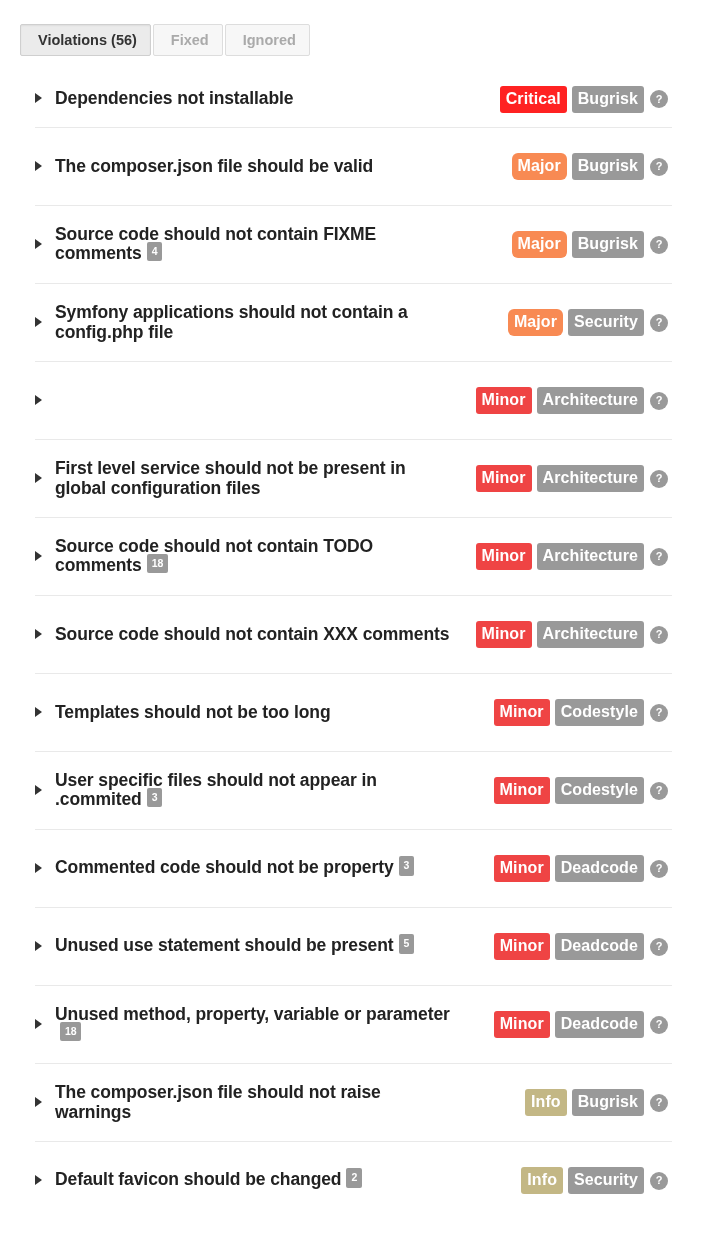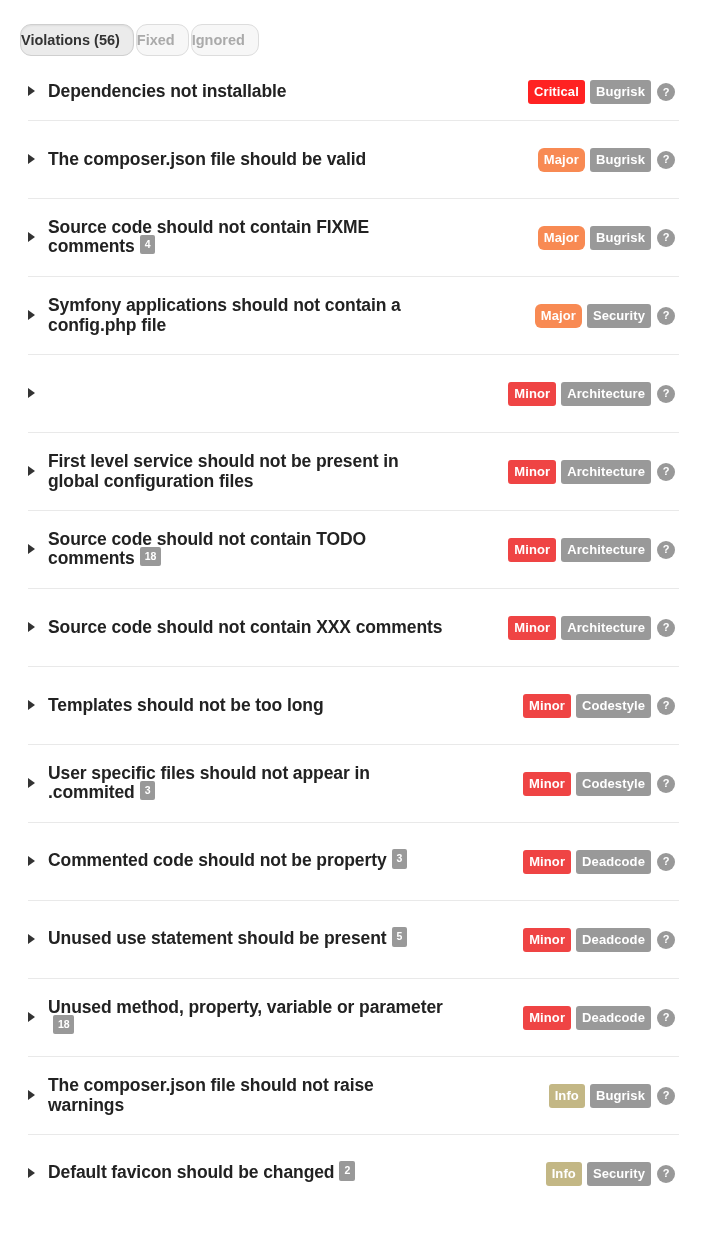--- a/index.html
+++ b/index.html
@@ -17,43 +17,43 @@
 
   
   .tabs-bar {
     padding: 24px 0 0 20px;
     display: flex;
     align-items: flex-end;
   }
   .tab {
     display: block;
     border: 1px solid #dddddd;
-    border-radius: 11px;
-    padding: 7px 13px 8px 0;
+    border-radius: 2px;
+    padding: 7px 13px 8px 17px;
     font-size: 14.5px;
     font-weight: bold;
     line-height: 16px;
     margin-right: 2px;
     background: #f7f7f7;
     color: #aaaaaa;
     cursor: pointer;
     white-space: nowrap;
     box-sizing: border-box;
     height: 32px;
   }
   .tab.active {
     background: #ebebeb;
     color: #333333;
     border-color: #cfcfcf;
     box-shadow: inset 0 1px 2px rgba(0,0,0,0.06);
   }
 
   
   .violations-list {
-    margin: 8px;
+    margin: 15px;
     padding: 0;
     list-style: none;
   }
   .violation-row {
     position: relative;
     display: flex;
     align-items: center;
     justify-content: space-between;
     min-height: 78px;
     margin: 0 20px;
@@ -123,21 +123,21 @@
   .rule-right {
     display: flex;
     align-items: center;
     flex: 0 0 auto;
     gap: 5px;
     white-space: nowrap;
   }
 
   .sev-badge, .cat-badge {
     display: inline-block;
-    font-size: 13px;
+    font-size: 16px;
     font-weight: bold;
     line-height: 1;
     color: #ffffff;
     padding: 5px 6px 6px 6px;
     border-radius: 3px;
     letter-spacing: 0.1px;
   }
   .cat-badge { background: #999999; }
 
   .sev-critical { background: #ff2222; }

